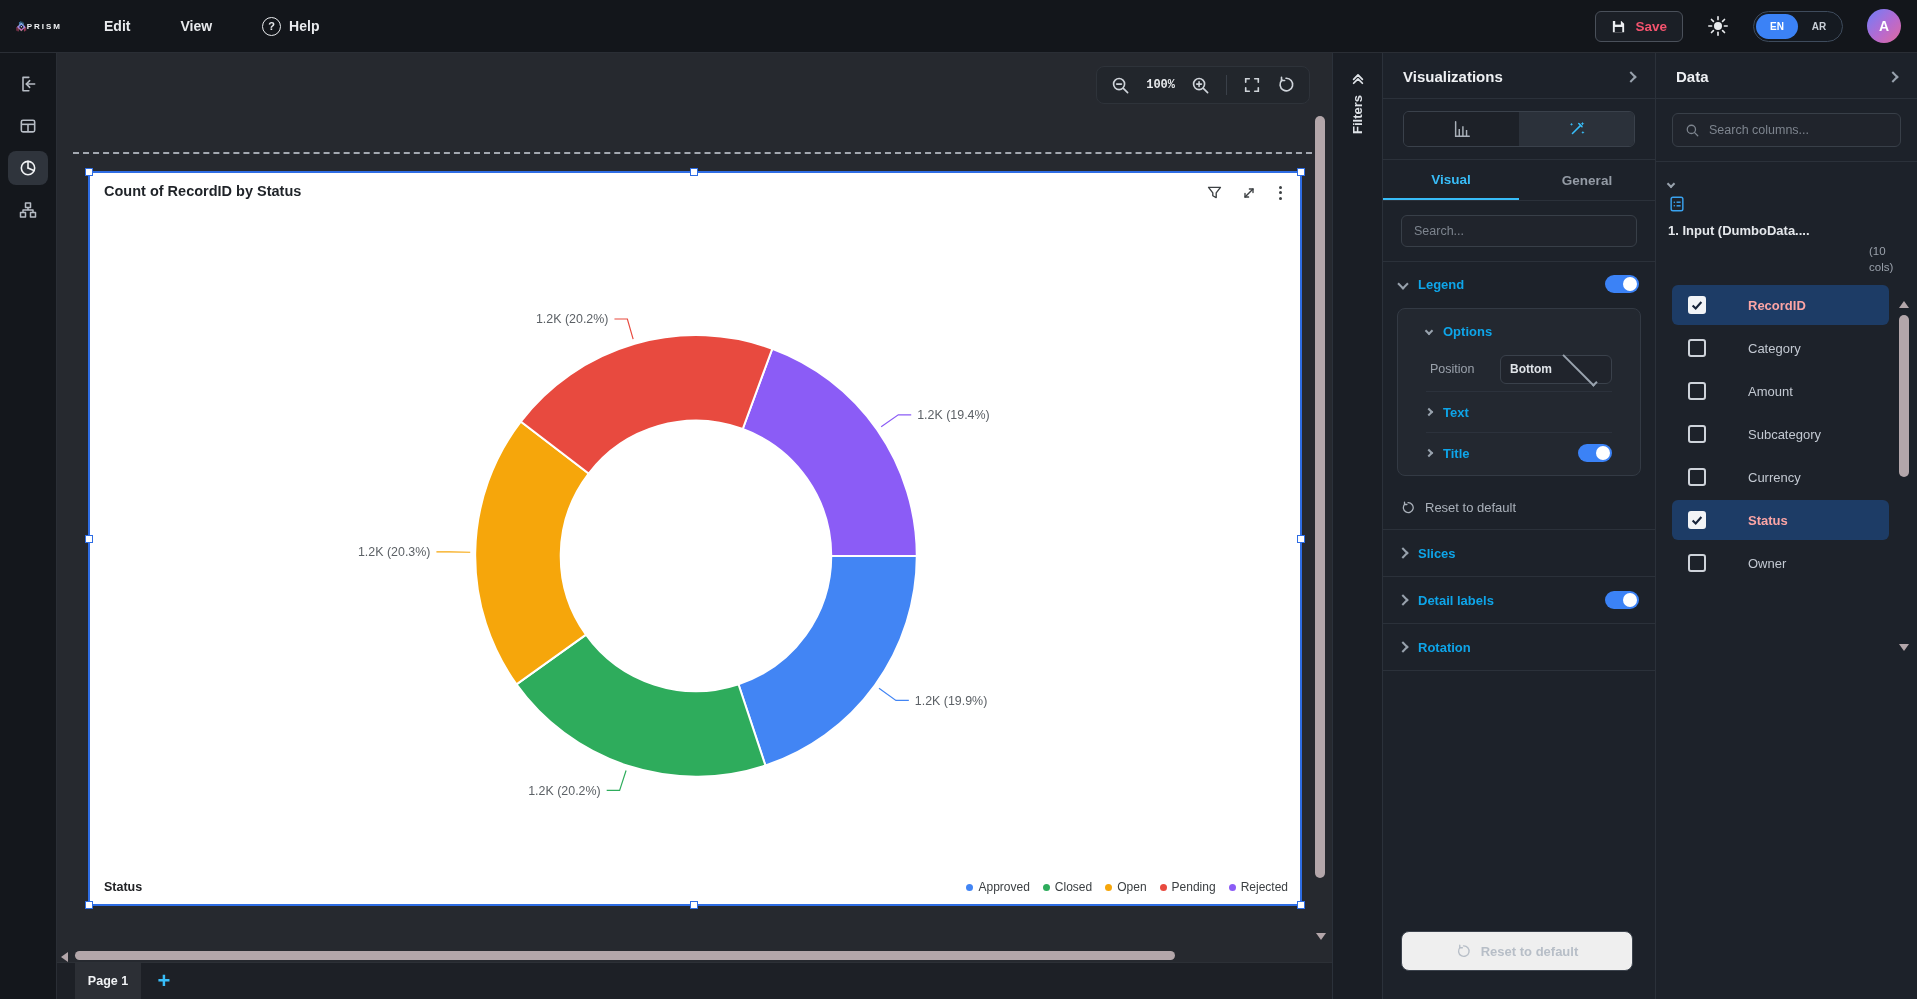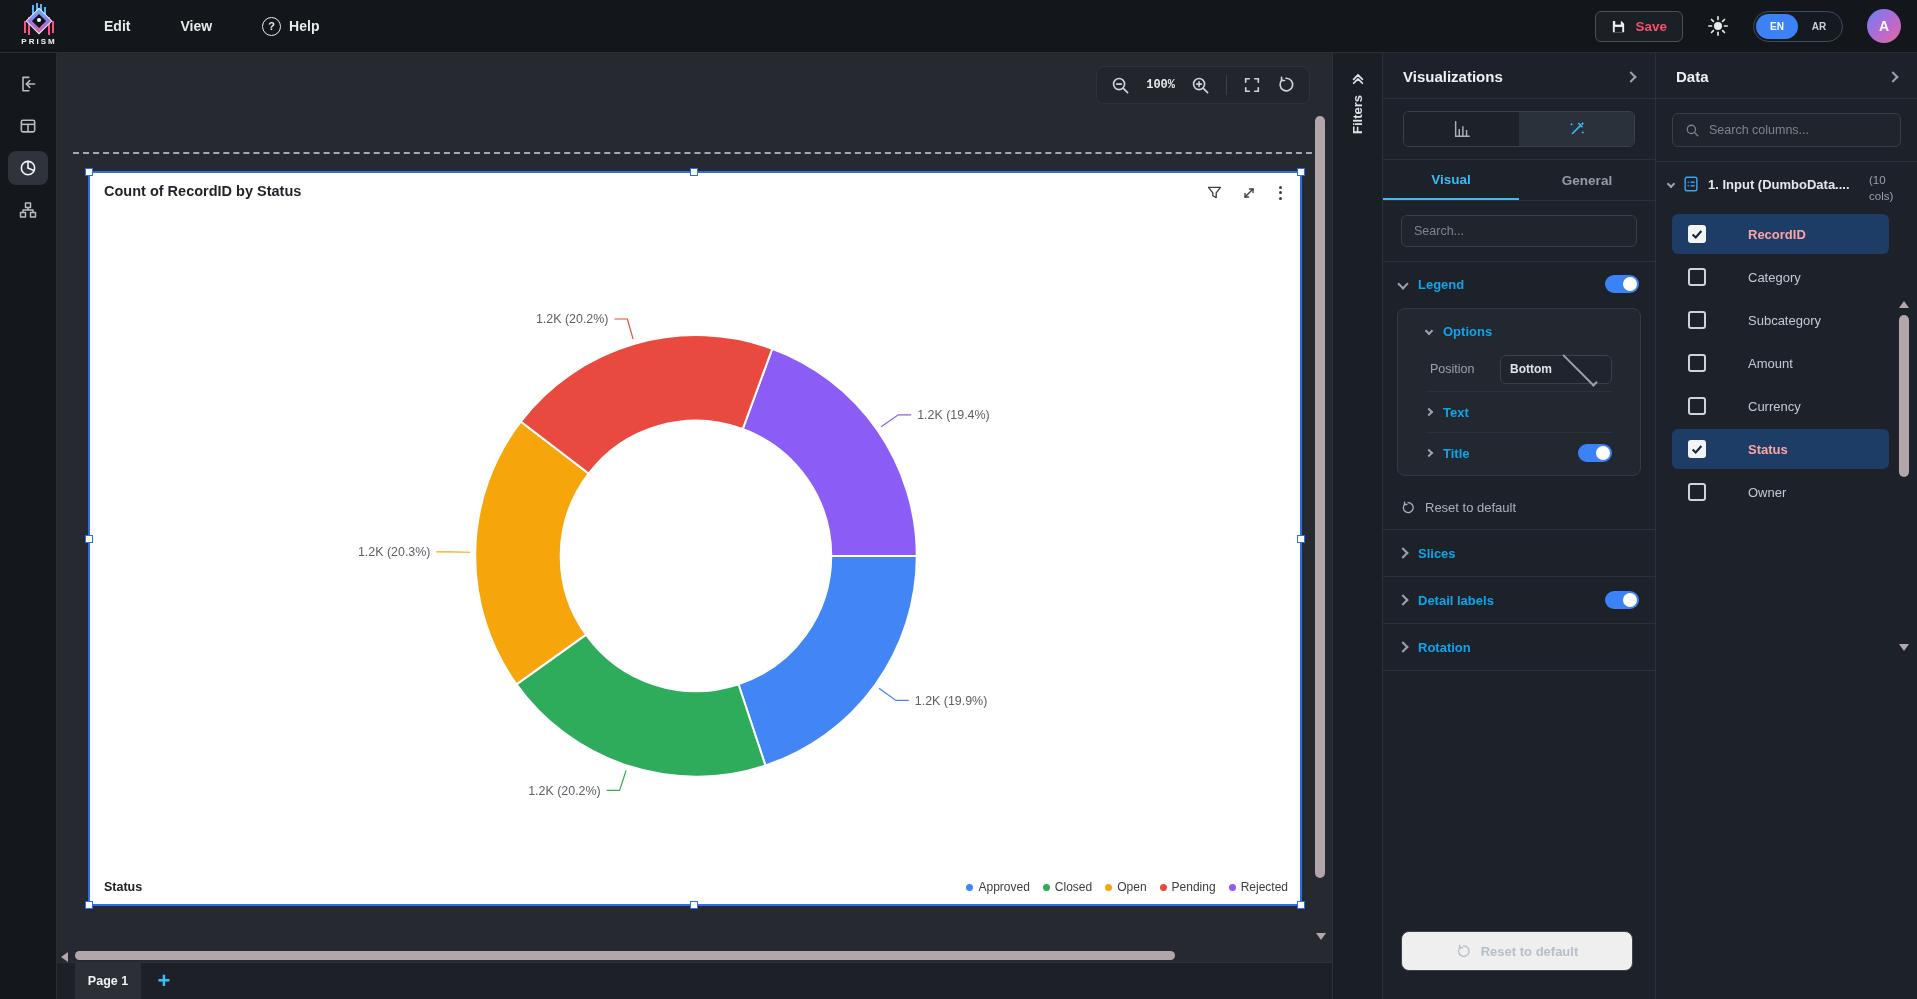--- a/index.html
+++ b/index.html
@@ -2,21 +2,21 @@
 <html><head>
 <meta charset="utf-8">
 <style>
   * { margin:0; padding:0; box-sizing:border-box; }
   html,body { width:1917px; height:999px; overflow:hidden; background:#131519;
     font-family:"Liberation Sans", sans-serif; color:#e8eaed; }
 
   
   .topbar { height:53px; display:flex; align-items:center; padding:0 16px;
     background:#13161b; border-bottom:1px solid #2a2e35; position:relative; z-index:5;}
-  .logo { width:46px; height:48px; display:flex; flex-direction:column; align-items:center; margin-top:2px;}
+  .logo { width:46px; height:48px; display:flex; flex-direction:row; align-items:center; margin-top:2px;}
   .logo-text { font-size:8px; letter-spacing:2px; color:#f1f3f5; margin-top:-2px; font-weight:bold;}
   .menus { display:flex; align-items:center; gap:50px; margin-left:42px; }
   .menu-item { font-size:14px; font-weight:bold; color:#e8eaed; cursor:default; display:flex; align-items:center; gap:8px;}
   .help-circle { width:19px; height:19px; border:1.6px solid #e8eaed; border-radius:50%;
     display:flex; align-items:center; justify-content:center; font-size:11px; font-weight:bold;}
   .top-right { margin-left:auto; display:flex; align-items:center; gap:24px; }
   .save-btn { display:flex; align-items:center; gap:9px; height:31px; padding:0 15px;
     border:1px solid #4a505a; border-radius:6px; background:#1b1f26; }
   .save-label { color:#f4536e; font-weight:bold; font-size:13.5px; }
   .lang-toggle { display:flex; align-items:center; height:31px; border:1px solid #3e4b5c;
@@ -117,21 +117,21 @@
   .reset-link { display:flex; align-items:center; gap:10px; padding:12px 18px 14px 18px;
     color:#aab1ba; font-size:13px; }
   .viz-spacer { flex:1; }
   .reset-btn { margin:0 22px 28px 18px; height:40px; border:1px solid #3c434d; border-radius:8px;
     display:flex; align-items:center; justify-content:center; gap:10px; color:#b7bec7;
     font-size:13px; font-weight:bold; }
 
   
   .data-panel { width:261px; position:relative; }
   .data-search { margin:14px 16px; height:34px; }
-  .tree-row { display:flex; align-items:flex-start; gap:8px; padding:13px 10px 8px 12px; }
+  .tree-row { display:flex; align-items:flex-start; gap:8px; padding:13px 10px 8px 12px;flex-direction:column; }
   .tree-row .chev { margin-top:6px; }
   .tree-name { font-size:13px; font-weight:bold; color:#e4e7eb; white-space:nowrap; overflow:hidden;
     max-width:150px; margin-top:2px;}
   .cols-badge { margin-left:auto; width:38px; font-size:11.5px; color:#9aa1ab; line-height:1.35; margin-top:-2px;}
   .column-list { padding:2px 28px 0 16px; position:relative; height:372px; overflow:hidden;}
   .col-row { height:40px; margin-bottom:3px; display:flex; align-items:center; padding:0 0 0 16px; border-radius:6px;}
   .col-row.checked { background:#1d3c66; }
   .checkbox { width:18px; height:18px; border:2px solid #ced3da; border-radius:3px; flex-shrink:0;
     display:flex; align-items:center; justify-content:center; }
   .checkbox.on { background:#f2f4f7; border-color:#f2f4f7; }
@@ -507,25 +507,25 @@
             </svg>
           </span>
           <span class="col-label">RecordID</span>
         </div>
         <div class="col-row">
           <span class="checkbox"></span>
           <span class="col-label">Category</span>
         </div>
         <div class="col-row">
           <span class="checkbox"></span>
-          <span class="col-label">Subcategory</span>
+          <span class="col-label">Amount</span>
         </div>
         <div class="col-row">
           <span class="checkbox"></span>
-          <span class="col-label">Amount</span>
+          <span class="col-label">Subcategory</span>
         </div>
         <div class="col-row">
           <span class="checkbox"></span>
           <span class="col-label">Currency</span>
         </div>
         <div class="col-row checked">
           <span class="checkbox on">
             <svg viewBox="0 0 16 16" fill="none">
               <path d="M3 8.5 L6.5 12 L13 4.5" stroke="#17243a" stroke-width="2.4"></path>
             </svg>

